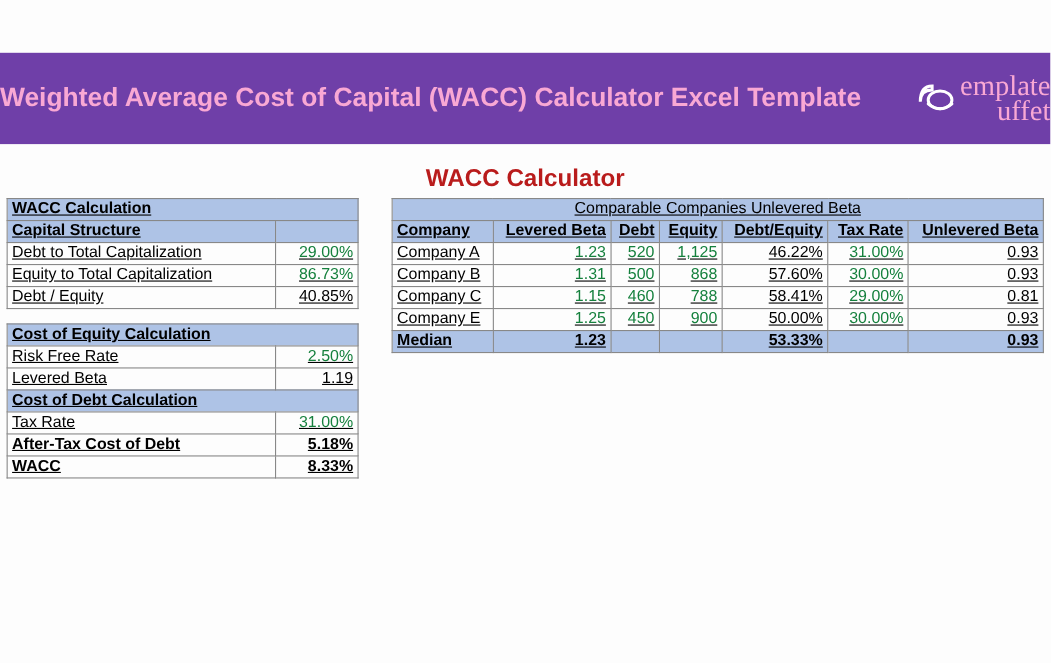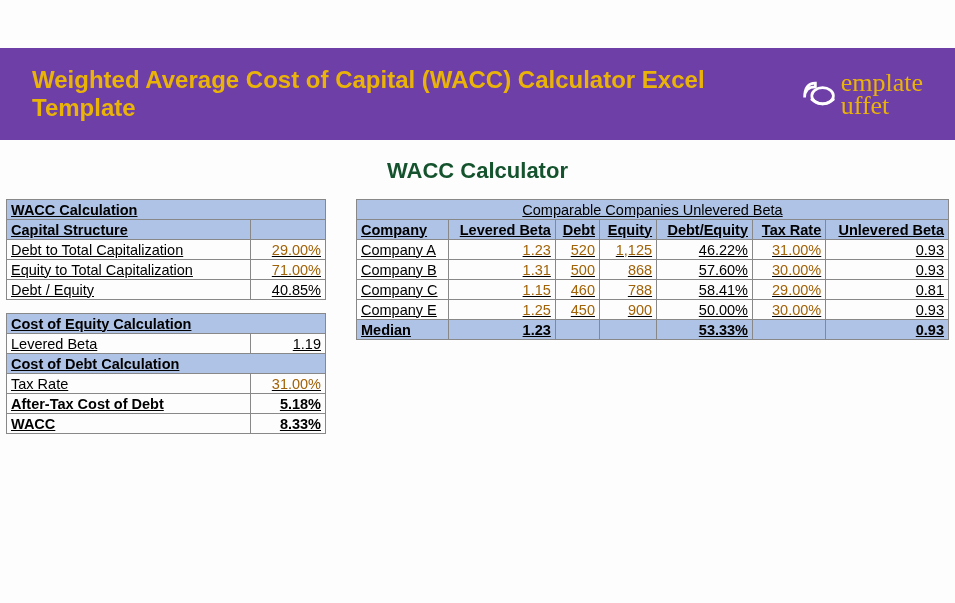--- a/index.html
+++ b/index.html
@@ -6,38 +6,39 @@
   body {
     font-family: Arial, Helvetica, sans-serif;
     background: #fdfdfd;
     width: 955px;
     height: 603px;
     overflow: hidden;
     position: relative;
   }
   .title-banner {
     background: #6f3fa8;
-    color: #eab308;
+    color: #f9a8d4;
     font-size: 24px;
     font-weight: bold;
-    padding: 18px 32px;
+    padding: 18px 0;
     margin: 48px 0 18px 0;
     display: flex;
     align-items: center;
     justify-content: space-between;
+    text-align: right;
   }
   .logo { display: flex; align-items: center; gap: 4px; }
   .logo svg { width: 36px; height: 36px; }
   .logo-text { font-family: Georgia, serif; font-size: 26px; font-weight: normal; line-height: 0.9; }
   .sheet-title {
     text-align: center;
-    color: #14532d;
+    color: #b91c1c;
     font-size: 22px;
     font-weight: bold;
-    margin-bottom: 15px;
+    margin-bottom: 5px;
   }
   .grid {
     display: flex;
     gap: 30px;
     padding: 0 6px;
     text-decoration: underline;
   }
   .left-col { flex: 0 0 320px; }
   .right-col { flex: 1; }
   table {
@@ -54,21 +55,21 @@
   }
   .section-header {
     background: #aec3e6;
     font-weight: bold;
   }
   .sub-header {
     background: #aec3e6;
     font-weight: bold;
   }
   .num { text-align: right; }
-  .blue-val { color: #a16207; text-align: right; }
+  .blue-val { color: #15803d; text-align: right; }
   .bold-row td, .bold-row th { font-weight: bold; }
   .comparable-banner {
     background: #aec3e6;
     font-weight: normal;
     text-align: center;
   }
   .noborder { border: none !important; }
 </style>
 </head>
 <body>
@@ -103,36 +104,40 @@
             <td></td>
           </tr>
       </tbody>
         <tbody id="cap-rows">
           <tr class="">
     <td>Debt to Total Capitalization</td>
     <td class="blue-val">29.00%</td>
   </tr>
           <tr class="">
     <td>Equity to Total Capitalization</td>
-    <td class="blue-val">71.00%</td>
+    <td class="blue-val">86.73%</td>
   </tr>
           <tr class="">
     <td>Debt / Equity</td>
     <td class="num">40.85%</td>
   </tr>
         </tbody>
       <tbody>
           <tr>
             <td class="noborder" colspan="2" style="height:14px"></td>
           </tr>
       <tr class="sub-header">
             <td colspan="2">Cost of Equity Calculation</td>
           </tr>
       </tbody>
         <tbody id="eq-rows">
+          <tr class="">
+    <td>Risk Free Rate</td>
+    <td class="blue-val">2.50%</td>
+  </tr>
           <tr class="">
     <td>Levered Beta</td>
     <td class="num">1.19</td>
   </tr>
         </tbody>
       <tbody>
           <tr class="sub-header">
             <td colspan="2">Cost of Debt Calculation</td>
           </tr>
       </tbody>

